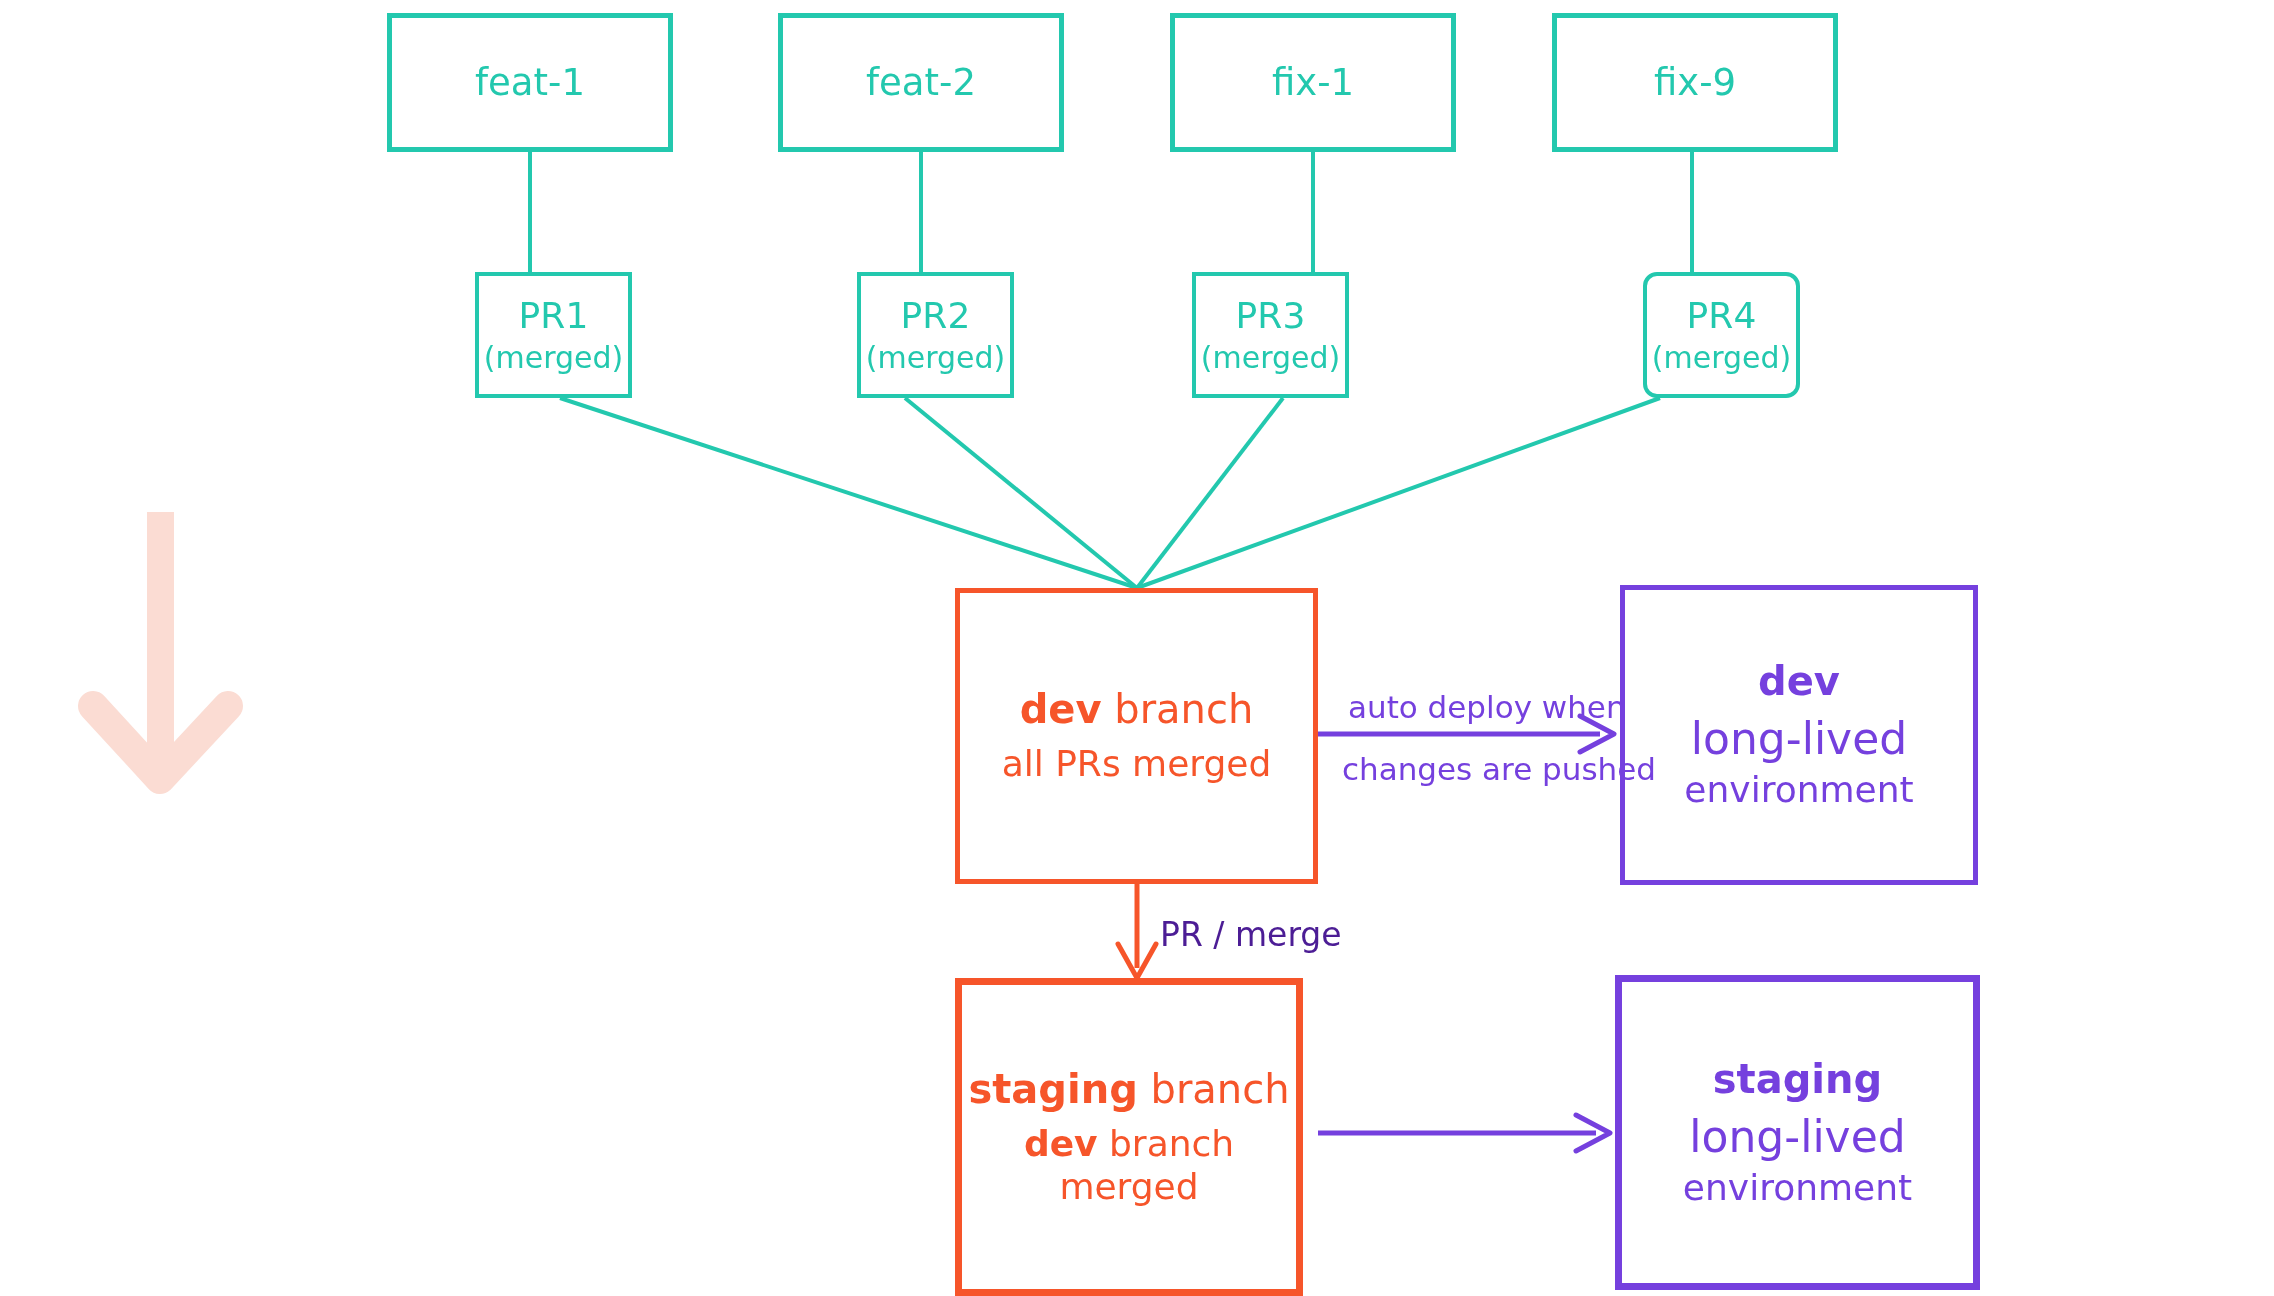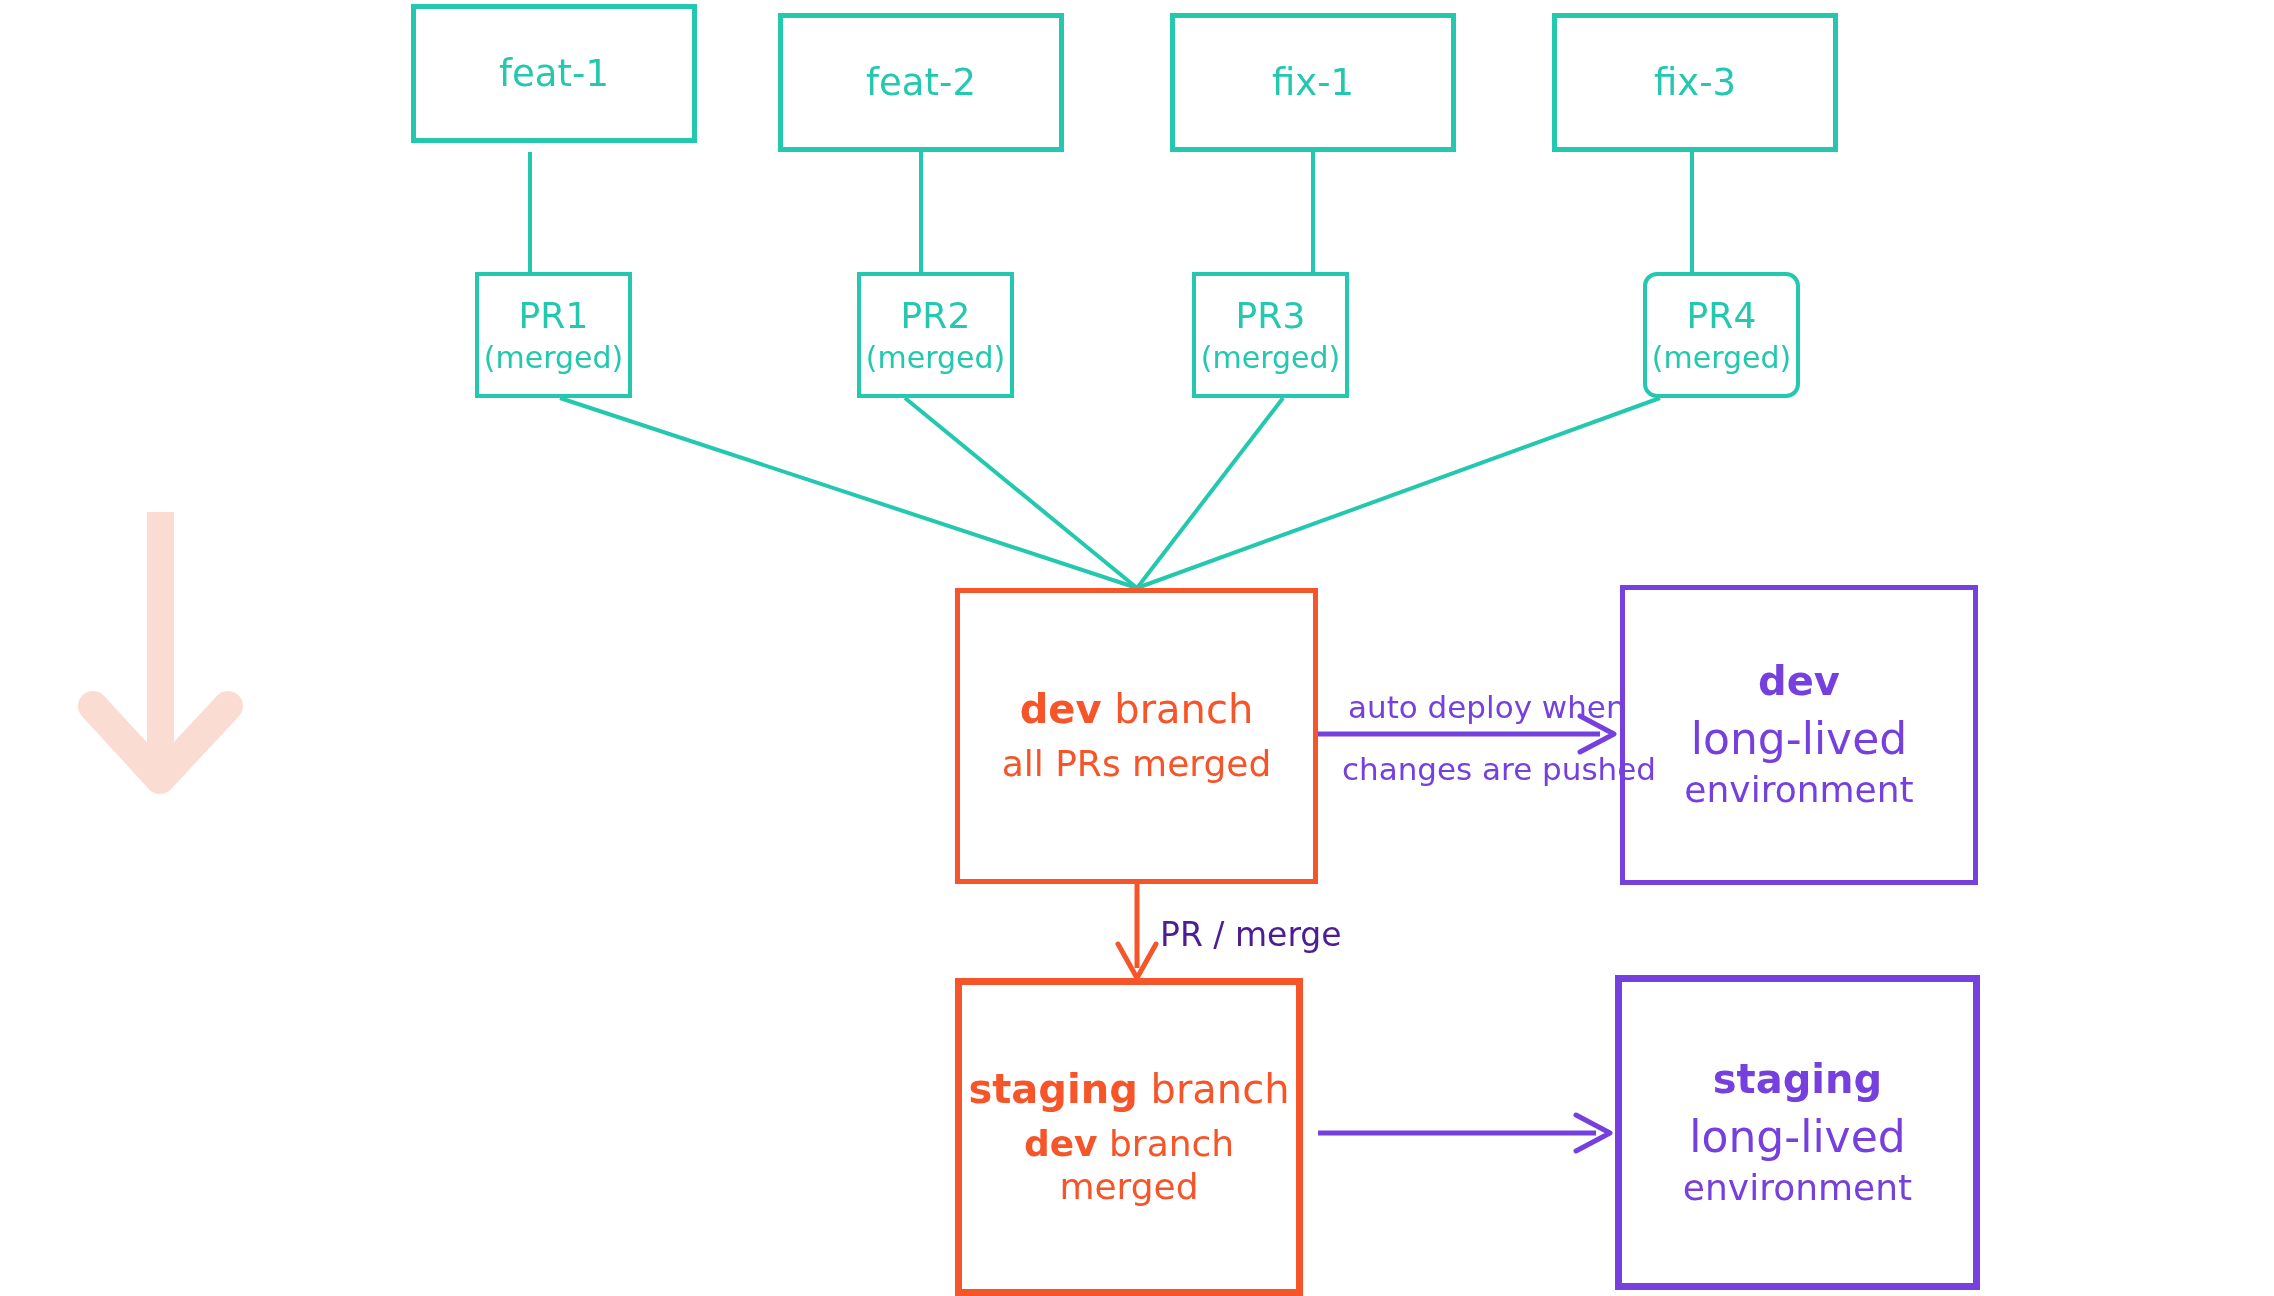--- a/index.html
+++ b/index.html
@@ -124,31 +124,31 @@
       <line x1="1318" y1="1133" x2="1596" y2="1133" stroke="#7540de" stroke-width="5"></line>
       <path d="M1576 1115 L1610 1133 L1576 1151" fill="none" stroke="#7540de" stroke-width="5" stroke-linecap="round" stroke-linejoin="round"></path>
     </g>
 
     <g>
       <line x1="1137" y1="884" x2="1137" y2="968" stroke="#f6552a" stroke-width="5"></line>
       <path d="M1118 944 L1137 978 L1156 944" fill="none" stroke="#f6552a" stroke-width="5" stroke-linecap="round" stroke-linejoin="round"></path>
     </g>
   </svg>
 
-  <div class="node branch-box" style="left:387px;top:4px;margin-left:24px;">
+  <div class="node branch-box" style="left:387px;top:13px;">
     <span>feat-1</span>
   </div>
   <div class="node branch-box" style="left:778px;top:13px;">
     <span>feat-2</span>
   </div>
   <div class="node branch-box" style="left:1170px;top:13px;">
     <span>fix-1</span>
   </div>
   <div class="node branch-box" style="left:1552px;top:13px;">
-    <span>fix-3</span>
+    <span>fix-9</span>
   </div>
 
   <div class="node pr-box" style="left:475px;top:272px;">
     <span class="pr-title">PR1</span>
     <span class="pr-sub">(merged)</span>
   </div>
   <div class="node pr-box" style="left:857px;top:272px;">
     <span class="pr-title">PR2</span>
     <span class="pr-sub">(merged)</span>
   </div>

